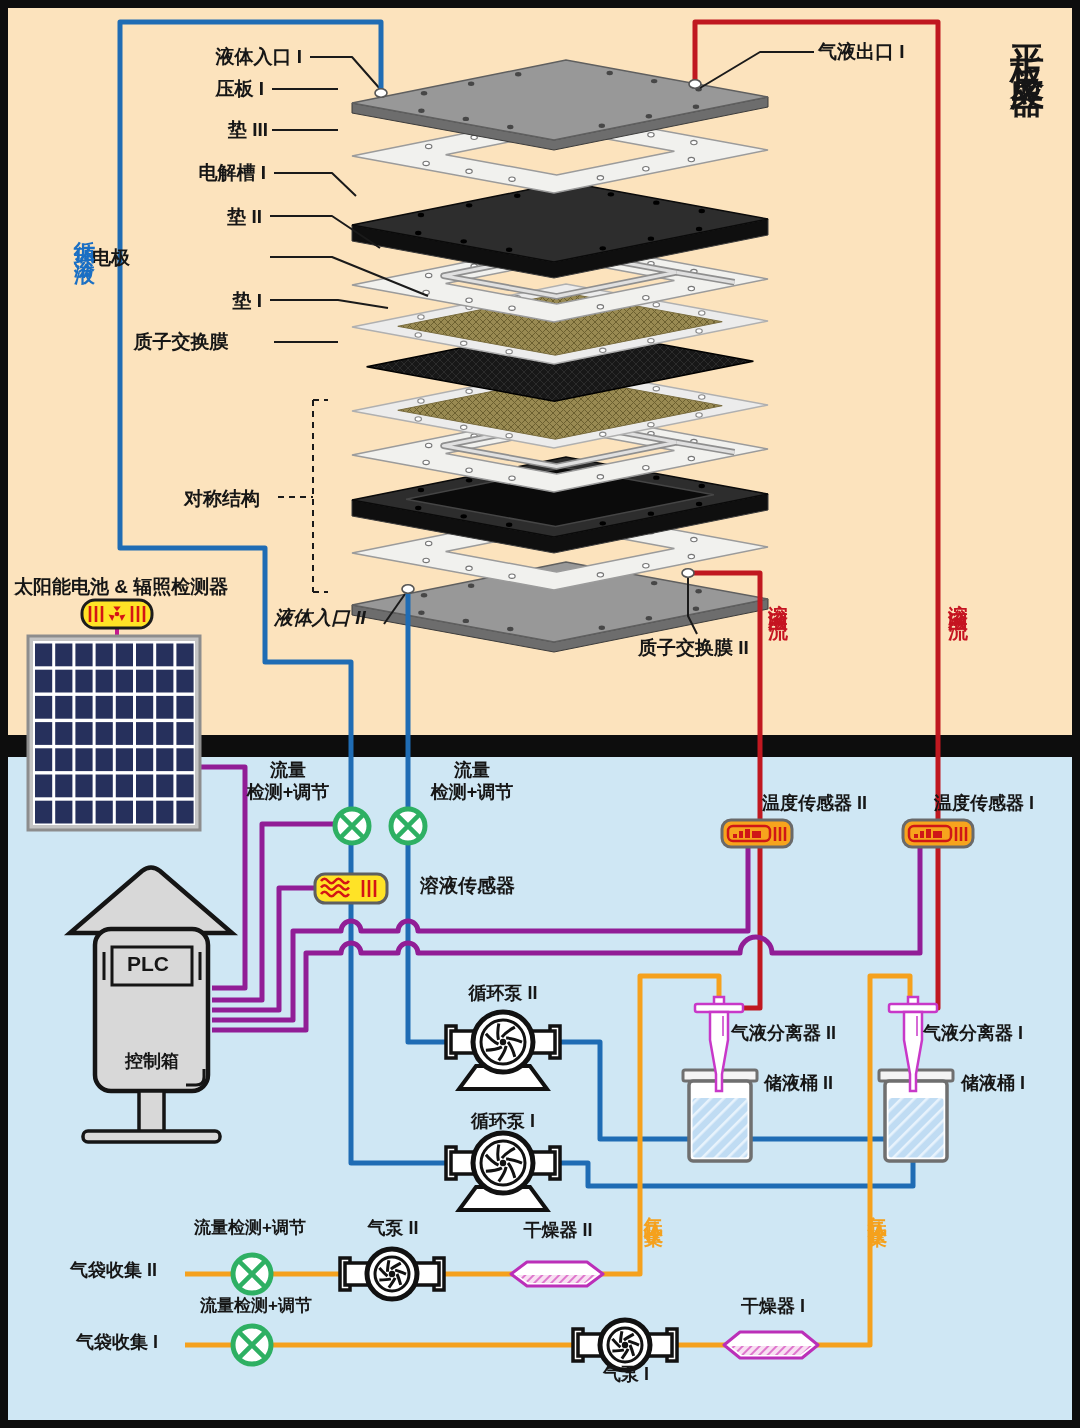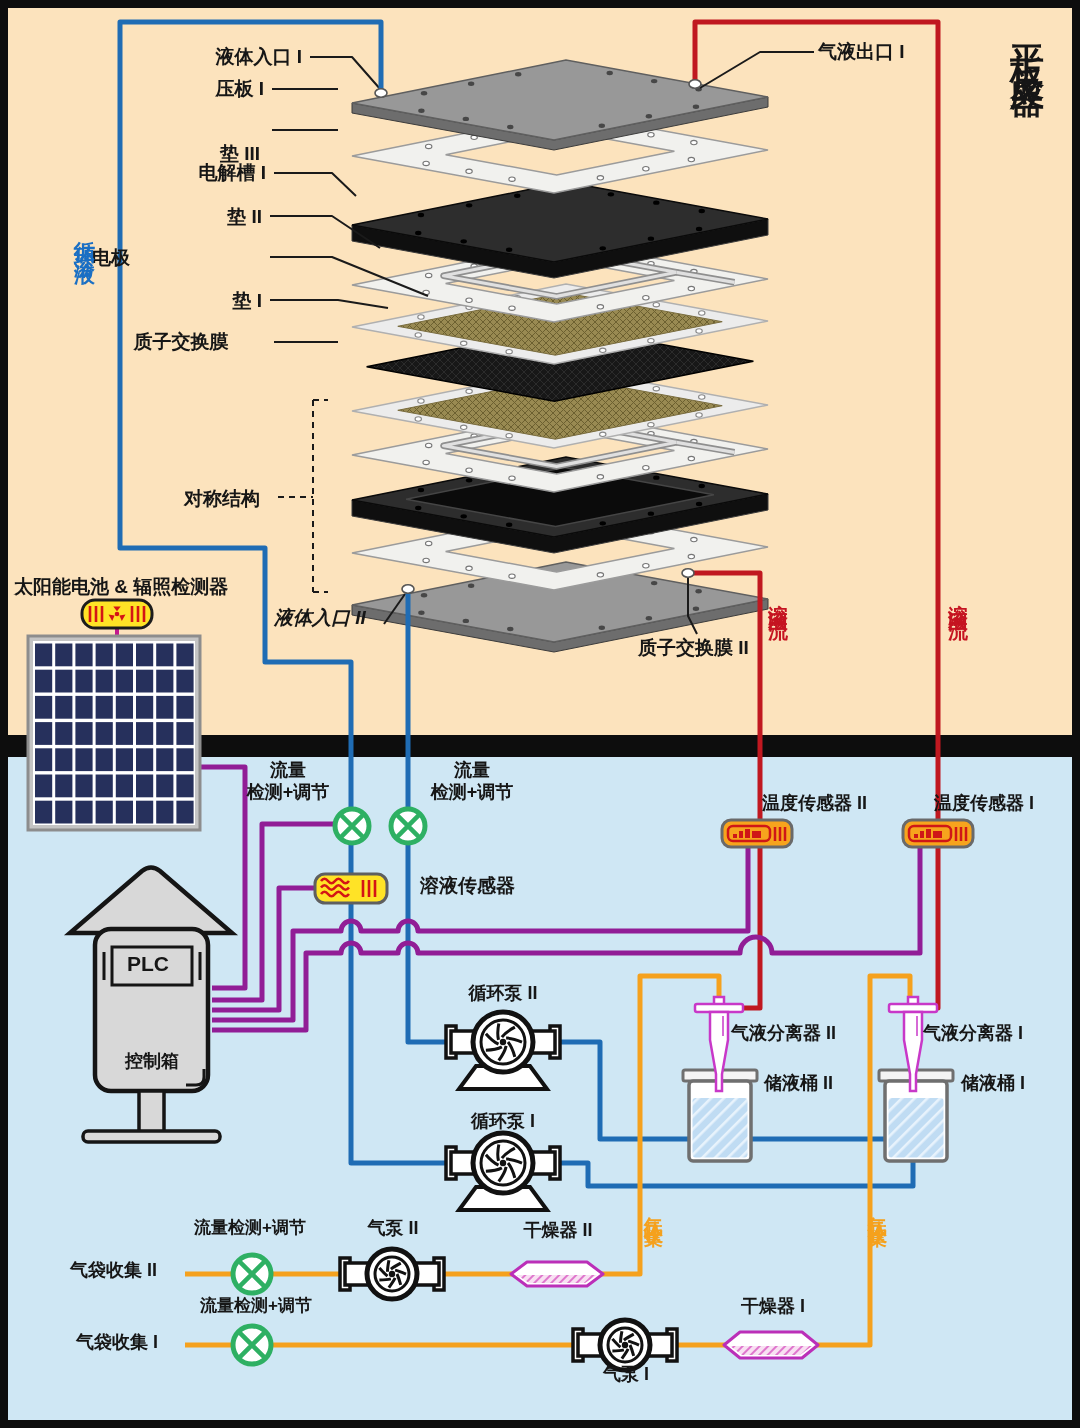--- a/index.html
+++ b/index.html
@@ -466,21 +466,21 @@
           <path d="M321,881 q3.5,-4.5 7,0 t7,0 t7,0 t7,0" stroke="#d41515" stroke-width="2.6" fill="none" stroke-linejoin="round"></path>
           <path d="M321,887.5 q3.5,-4.5 7,0 t7,0 t7,0 t7,0" stroke="#d41515" stroke-width="2.6" fill="none" stroke-linejoin="round"></path>
           <path d="M321,894 q3.5,-4.5 7,0 t7,0 t7,0 t7,0" stroke="#d41515" stroke-width="2.6" fill="none" stroke-linejoin="round"></path>
           <path d="M363,880 V897 M369,880 V897 M375,880 V897" stroke="#d41515" stroke-width="2.6" fill="none" stroke-linejoin="round"></path>
         </g>
       </g>
     </svg>
   <div id="labels">
       <div class="lbl" style="left: 132px; top: 45px; width: 170px; font-size: 19px; text-align: right;">液体入口 I</div>
       <div class="lbl" style="left: 94px; top: 77px; width: 170px; font-size: 19px; text-align: right;">压板 I</div>
-      <div class="lbl" style="left: 90px; top: 118px; width: 170px; font-size: 19px; text-align: right; margin-top: 24px;">垫 III</div>
+      <div class="lbl" style="left: 98px; top: 118px; width: 170px; font-size: 19px; text-align: right;">垫 III</div>
       <div class="lbl" style="left: 96px; top: 161px; width: 170px; font-size: 19px; text-align: right;">电解槽 I</div>
       <div class="lbl" style="left: 92px; top: 205px; width: 170px; font-size: 19px; text-align: right;">垫 II</div>
       <div class="lbl" style="left: 92px; top: 246px; width: 170px; font-size: 19px; ">电极</div>
       <div class="lbl" style="left: 92px; top: 289px; width: 170px; font-size: 19px; text-align: right;">垫 I</div>
       <div class="lbl" style="left: 96px; top: 330px; width: 170px; font-size: 19px; text-align: center;">质子交换膜</div>
       <div class="lbl" style="left: 818px; top: 40px; width: 150px; font-size: 19px;">气液出口 I</div>
       <div class="lbl vert" style="left: 1006px; top: 18px; font-size: 34px; letter-spacing: 10px; font-weight: 900;">平板反应器</div>
       <div class="lbl vert" style="left: 72px; top: 224px; font-size: 21px; color: rgb(26, 111, 196); letter-spacing: 7px;">循环溶液</div>
       <div class="lbl" style="left: 184px; top: 487px; width: 100px; font-size: 19px;">对称结构</div>
       <div class="lbl" style="left: 14px; top: 575px; width: 270px; font-size: 19px;">太阳能电池 &amp; 辐照检测器</div>

